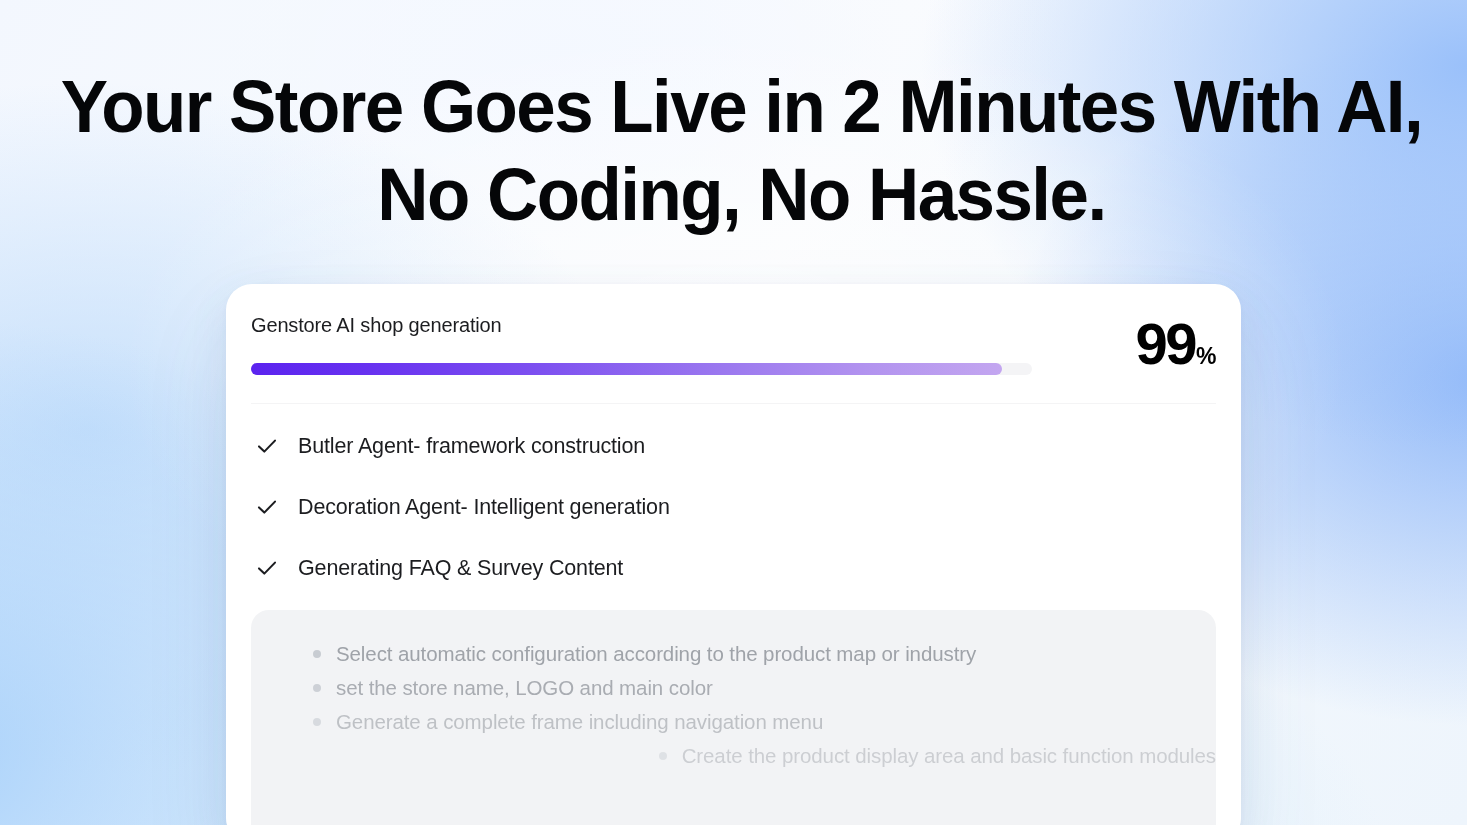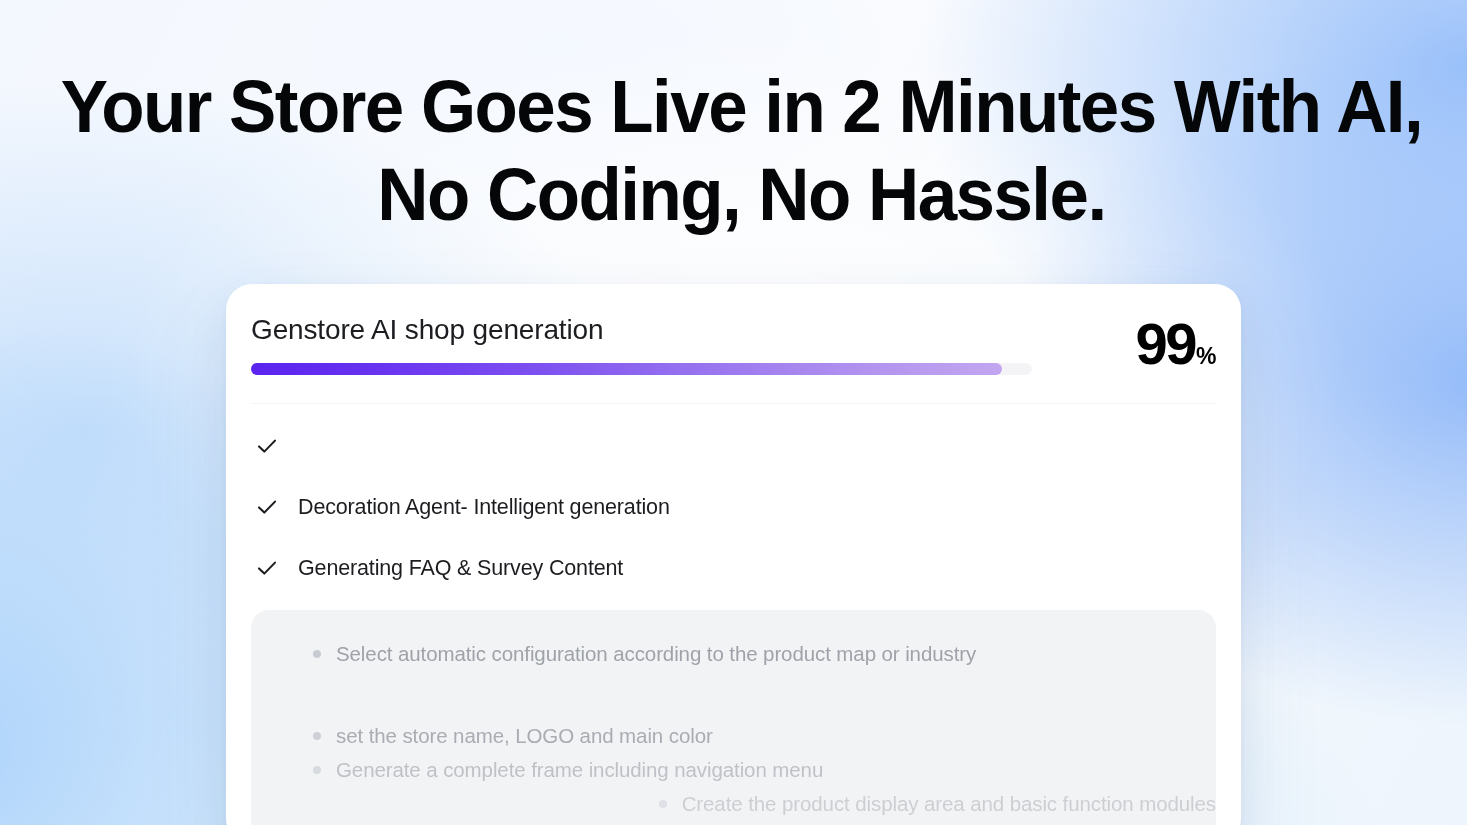--- a/index.html
+++ b/index.html
@@ -77,21 +77,21 @@
   
   .panel-head {
     position: absolute;
     left: 0; right: 0; top: 0;
     height: 119px;
   }
   .title-pos {
     position: absolute;
     left: 25px;
     top: 30px;
-    font-size: 28px;
+    font-size: 20px;
     color: #1c1d20;
     letter-spacing: -0.15px;
     white-space: nowrap;
   }
 
   .progress-track {
     position: absolute;
     left: 25px;
     top: 79px;
     width: 781px;
@@ -237,21 +237,21 @@
   }
   .sub-bullet {
     width: 8px;
     height: 8px;
     border-radius: 50%;
     background: #c8ccd2;
     flex: 0 0 8px;
     margin-right: 15px;
   }
   .sub-item.f1 { opacity: 1.00; }
-  .sub-item.f2 { opacity: 0.88; margin-top: 48px; }
+  .sub-item.f2 { opacity: 0.88; }
   .sub-item.f3 { opacity: 0.62; }
   .sub-item.f4 { opacity: 0.45; justify-content: flex-end; }
 </style>
 </head>
 <body>
 
 <div class="bg-root"></div>
 <div class="bg-haze"></div>
 
 <div class="headline-wrap">
@@ -277,20 +277,21 @@
   <div class="divider"></div>
 
   <div class="check-list">
 
     <div class="check-row">
       <span class="check-icon">
         <svg width="24" height="24" viewBox="0 0 24 24" fill="none">
           <path d="M4 12.4 L9.3 17.6 L20 6.6" stroke="#1c1d20" stroke-width="2.05" stroke-linecap="round" stroke-linejoin="round"></path>
         </svg>
       </span>
+      <span class="check-label">Butler Agent- framework construction</span>
     </div>
 
     <div class="check-row">
       <span class="check-icon">
         <svg width="24" height="24" viewBox="0 0 24 24" fill="none">
           <path d="M4 12.4 L9.3 17.6 L20 6.6" stroke="#1c1d20" stroke-width="2.05" stroke-linecap="round" stroke-linejoin="round"></path>
         </svg>
       </span>
       <span class="check-label">Decoration Agent- Intelligent generation</span>
     </div>

